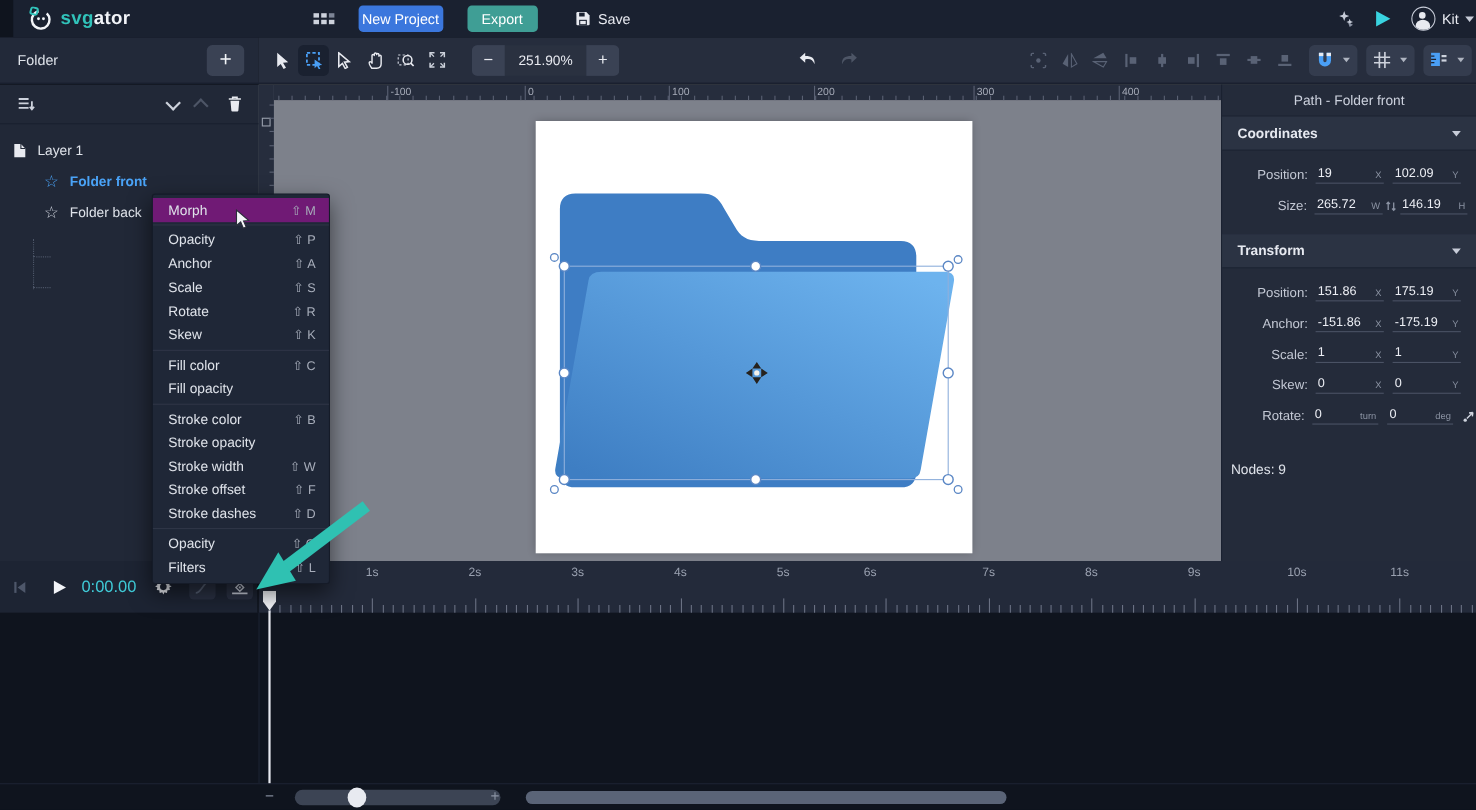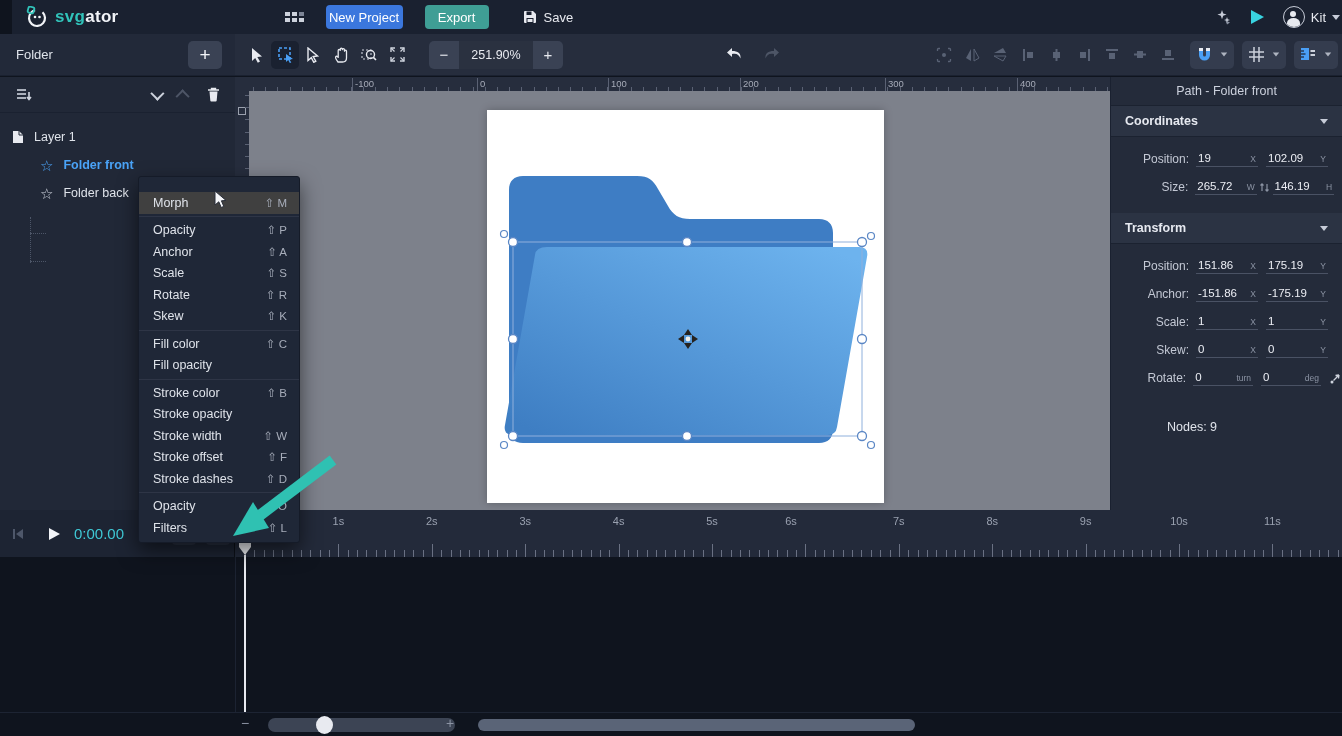--- a/index.html
+++ b/index.html
@@ -93,41 +93,41 @@
   .sel-overlay { position:absolute; left:260px; top:148px; pointer-events:none; }
 
   
   .menu { position:absolute; left:138px; top:176px; width:162px;
     background:#1f2737; border:1px solid #151b28; border-radius:3px;
     box-shadow:0 8px 20px rgba(0,0,0,.55); padding:3px 0; z-index:50; }
   .menu-item { height:21.5px; display:flex; align-items:center; justify-content:space-between;
     padding:0 12px 0 14px; cursor:pointer; }
   .menu-item .mi-label { color:#dfe3ea; font-size:12.5px; }
   .menu-item .mi-sc { color:#a7adba; font-size:11.5px; }
-  .menu-item.hl { background:#404040;margin-top:12px; }
+  .menu-item.hl { background:#701a75; }
   .menu-sep { height:1px; background:#2e3546; margin:2.5px 0; }
 
   
   .inspector { position:absolute; left:1110px; top:77px; width:232px; height:433px;
     background:#242b3a; border-left:1px solid #1a2130; z-index:5; }
   .ins-header { height:29px; display:flex; align-items:center; justify-content:center;
     color:#ccd1dd; font-size:12.5px; border-bottom:1px solid #1b2230; }
   .sec-head { height:31px; background:#2b3343; display:flex; align-items:center;
     padding:0 14px; color:#e6e9f0; font-weight:bold; font-size:12.5px;
     border-bottom:1px solid #1b2230; position:relative; cursor:pointer; }
   .sec-head .caret { position:absolute; right:14px; }
   .sec-body { padding:8px 0 12px 0; }
   .ins-row { display:flex; align-items:center; height:28px; position:relative; }
   .ins-label { width:78px; text-align:right; margin-right:7px; color:#c3c8d4; font-size:12px; }
   .fld { width:62px; border-bottom:1px solid #4a5264; display:flex;
     justify-content:space-between; align-items:flex-end; padding:0 2px 2px 2px; margin-right:8px; }
   .fval { font-size:11.5px; color:#eceef4; }
   .funit { font-size:8.5px; color:#8b93a3; }
   .linkic { width:12px; margin:0 2px 0 -6px; color:#8b93a3; }
-  .nodes-line { color:#dfe3ea; font-size:12.5px; padding:16px 0 0 32px;margin-left:24px; }
+  .nodes-line { color:#dfe3ea; font-size:12.5px; padding:16px 0 0 8px; }
 
   
   .tl-controls { position:absolute; left:0; top:510px; width:235px; height:47px;
     background:#1d2433; border-right:1px solid #0d1119; display:flex; align-items:center; z-index:6; }
   .tl-time { color:#3fc9d6; font-size:15px; margin:0 10px 0 6px; }
   .tl-box { width:24px; height:22px; background:#2a3143; border-radius:4px;
     display:flex; align-items:center; justify-content:center; margin-left:10px; cursor:pointer; }
   .tl-ruler { position:absolute; left:235px; top:510px; width:1107px; height:47px;
     background:#232a3a; z-index:4; }
   .sec-label { position:absolute; top:5px; font-size:11px; color:#9aa1b0; transform:translateX(-50%); }

